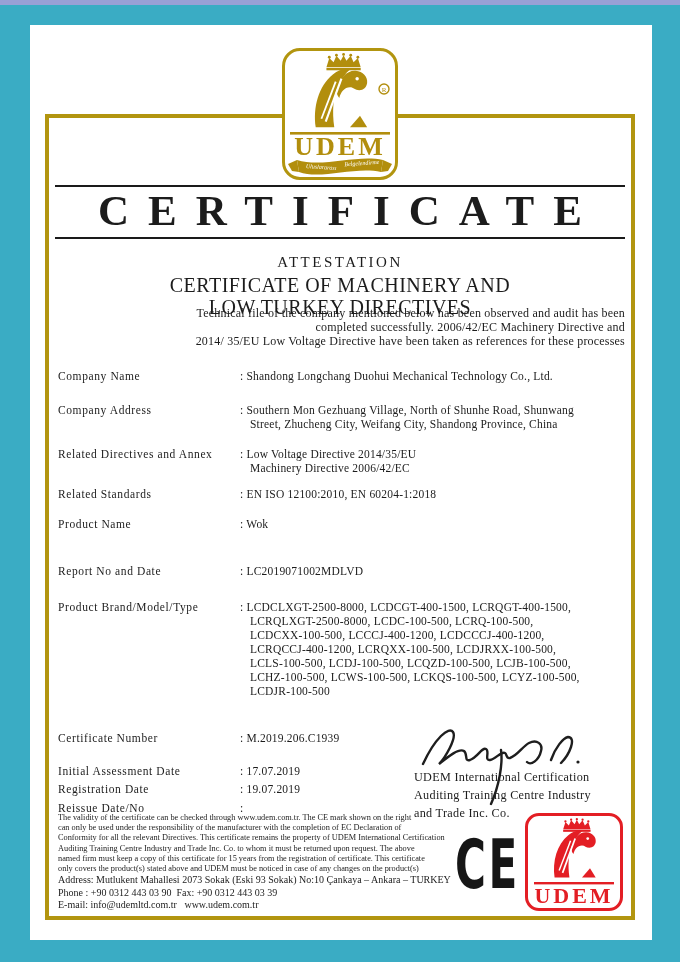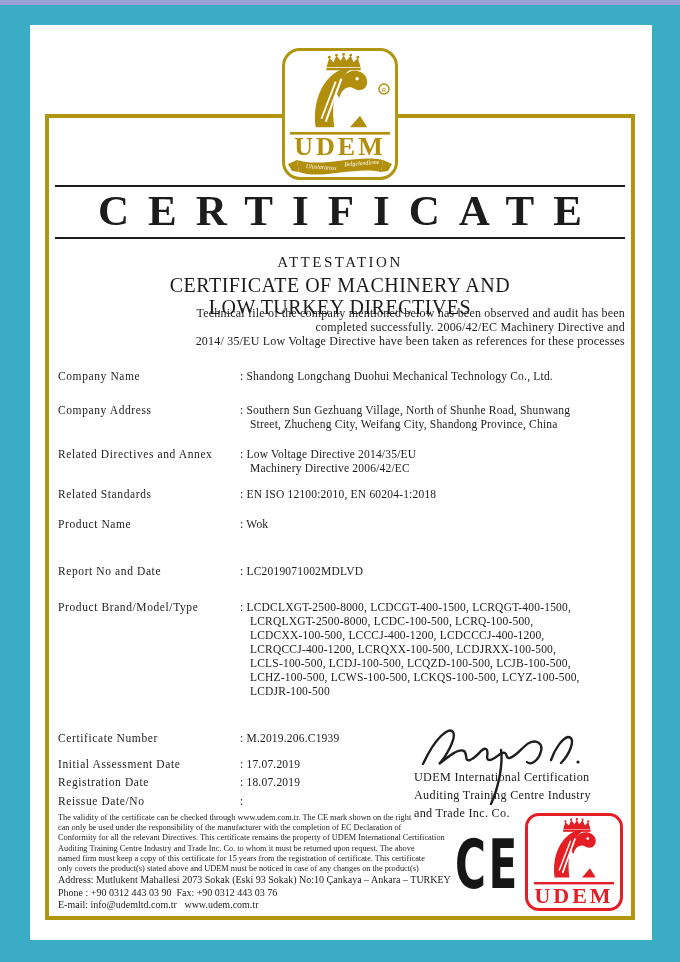--- a/index.html
+++ b/index.html
@@ -40,21 +40,21 @@
     position:absolute; left:25px; top:281px; width:570px;
     font-size:12px; line-height:14px; text-align:right; white-space:pre-line; letter-spacing:0.2px;
   }
 
   .fields { position:absolute; left:28px; top:344px; width:566px; font-size:11.5px; line-height:14px; }
   .row { display:flex; }
   .row .lbl { width:182px; flex:none; letter-spacing:0.6px; }
   .row .val { flex:1; padding-left:10px; text-indent:-10px; white-space:pre-wrap; letter-spacing:0.2px; }
   .mb20{margin-bottom:20px}.mb16{margin-bottom:16px}.mb12{margin-bottom:12px}
   .mb15{margin-bottom:33px}.mb22{margin-bottom:22px}
-  .mb3{margin-bottom:12px}.mb4{margin-bottom:4px}.mb5{margin-bottom:5px}
+  .mb3{margin-bottom:19px}.mb4{margin-bottom:4px}.mb5{margin-bottom:5px}
 
   .certfields { position:absolute; left:28px; top:706px; width:400px; font-size:11.5px; line-height:14px; }
 
   .fineprint {
     position:absolute; left:28px; top:788px; width:420px;
     font-size:8.3px; line-height:10.2px; white-space:pre; letter-spacing:0px;
   }
   .contact { position:absolute; left:28px; top:849px; font-size:10px; line-height:12.5px; }
   .contact div { white-space:pre; }
 
@@ -137,21 +137,21 @@
 completed successfully. 2006/42/EC Machinery Directive and
 2014/ 35/EU Low Voltage Directive have been taken as references for these processes</div>
 
   <div class="fields">
     <div class="row mb20">
       <div class="lbl">Company Name</div>
       <div class="val">: Shandong Longchang Duohui Mechanical Technology Co., Ltd.</div>
     </div>
     <div class="row mb16">
       <div class="lbl">Company Address</div>
-      <div class="val">: Southern Sun Gezhuang Village, North of Shunhe Road, Shunwang
+      <div class="val">: Southern Mon Gezhuang Village, North of Shunhe Road, Shunwang
 Street, Zhucheng City, Weifang City, Shandong Province, China</div>
     </div>
     <div class="row mb12">
       <div class="lbl">Related Directives and Annex</div>
       <div class="val">: Low Voltage Directive 2014/35/EU
 Machinery Directive 2006/42/EC</div>
     </div>
     <div class="row mb16">
       <div class="lbl">Related Standards</div>
       <div class="val">: EN ISO 12100:2010, EN 60204-1:2018</div>
@@ -180,21 +180,21 @@
     <div class="row mb3">
       <div class="lbl">Certificate Number</div>
       <div class="val">: M.2019.206.C1939</div>
     </div>
     <div class="row mb4">
       <div class="lbl">Initial Assessment Date</div>
       <div class="val">: 17.07.2019</div>
     </div>
     <div class="row mb5">
       <div class="lbl">Registration Date</div>
-      <div class="val">: 18.07.2019</div>
+      <div class="val">: 19.07.2019</div>
     </div>
     <div class="row mb4">
       <div class="lbl">Reissue Date/No</div>
       <div class="val">:</div>
     </div>
   </div>
 
   <div class="issuer">UDEM International Certification
 Auditing Training Centre Industry
 and Trade Inc. Co.</div>
@@ -208,21 +208,21 @@
   </svg>
 
   <div class="fineprint">The validity of the certificate can be checked through www.udem.com.tr. The CE mark shown on the right
 can only be used under the responsibility of the manufacturer with the completion of EC Declaration of
 Conformity for all the relevant Directives. This certificate remains the property of UDEM International Certification
 Auditing Training Centre Industry and Trade Inc. Co. to whom it must be returned upon request. The above
 named firm must keep a copy of this certificate for 15 years from the registration of certificate. This certificate
 only covers the product(s) stated above and UDEM must be noticed in case of any changes on the product(s)</div>
   <div class="contact">
     <div>Address: Mutlukent Mahallesi 2073 Sokak (Eski 93 Sokak) No:10 Çankaya – Ankara – TURKEY</div>
-    <div>Phone : +90 0312 443 03 90  Fax: +90 0312 443 03 76</div>
+    <div>Phone : +90 0312 443 03 90  Fax: +90 0312 443 03 39</div>
     <div>E-mail: info@udemltd.com.tr   www.udem.com.tr</div>
   </div>
 
   <div class="ce-mark">CE</div>
 
   <div class="red-logo">
     <svg viewBox="0 0 92 92" xmlns="http://www.w3.org/2000/svg" fill="#e31e24">
       <use href="#emblem" x="15" y="2" width="62" height="64"></use>
       <rect x="6" y="66" width="80" height="2.4"></rect>
       <text x="46" y="87" text-anchor="middle" font-size="22" font-weight="bold" letter-spacing="3" font-family="Liberation Serif, serif">UDEM</text>

